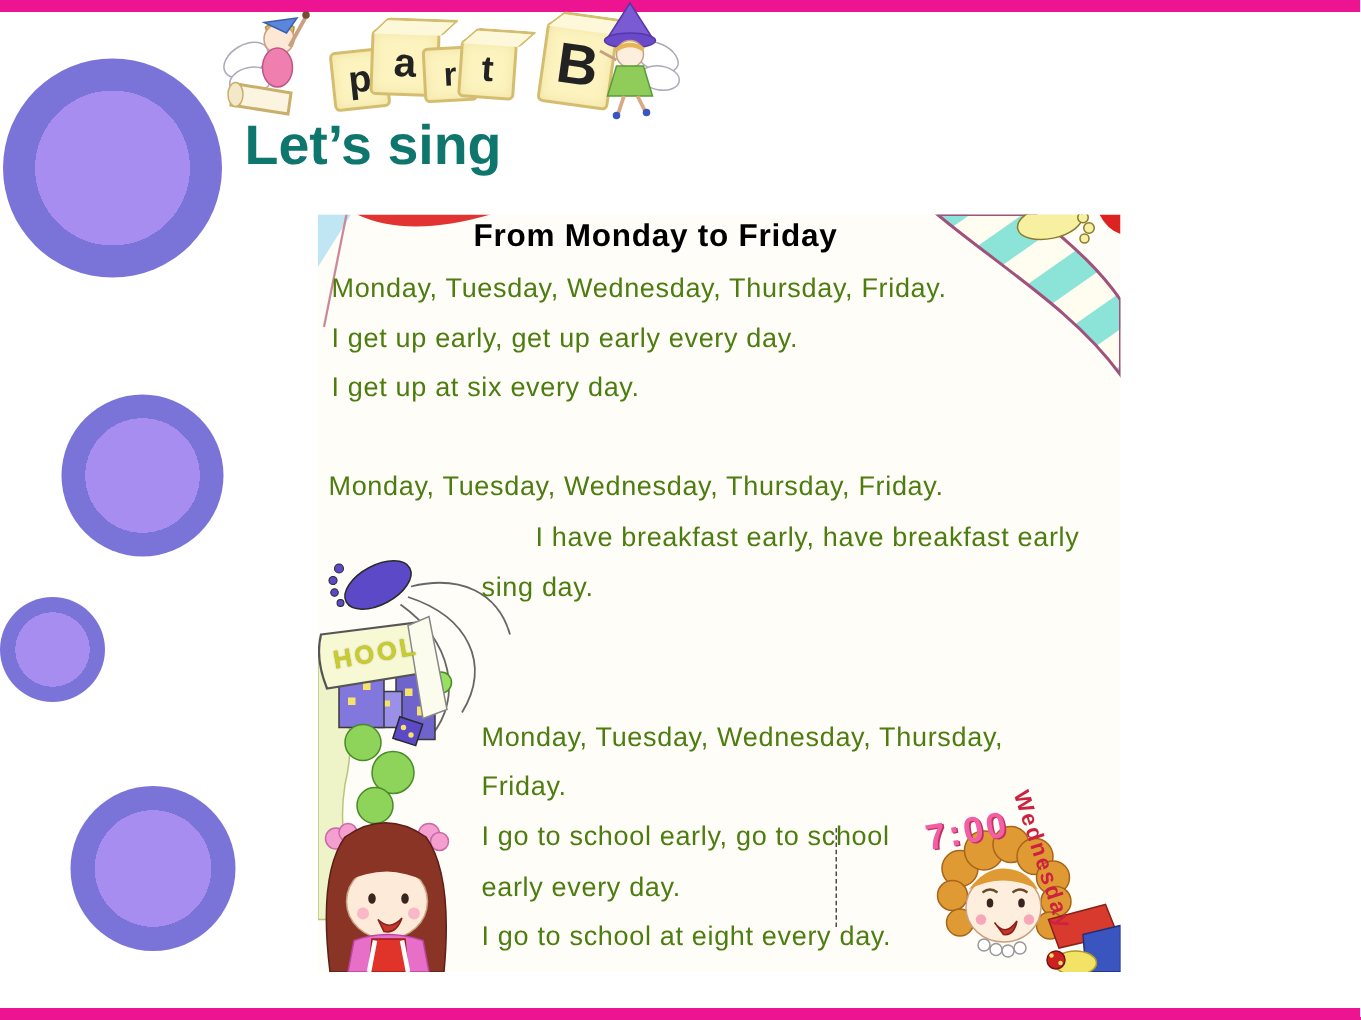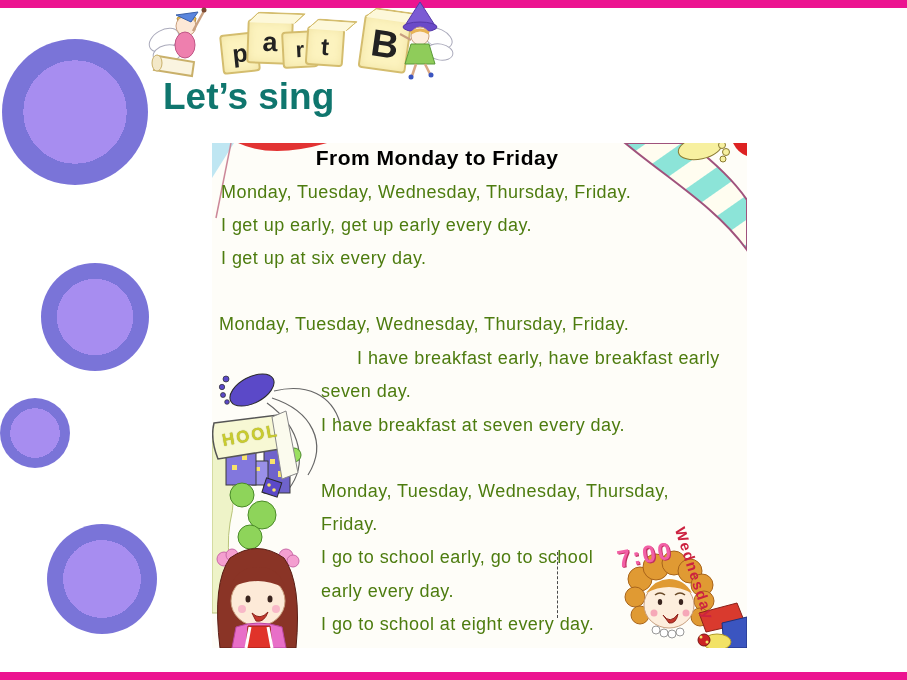--- a/index.html
+++ b/index.html
@@ -240,22 +240,21 @@
     </svg>
 
     <div class="sheet-title">From Monday to Friday</div>
 
     <div class="line v1l1">Monday, Tuesday, Wednesday, Thursday, Friday.</div>
     <div class="line v1l2">I get up early, get up early every day.</div>
     <div class="line v1l3">I get up at six every day.</div>
 
     <div class="line v2l1">Monday, Tuesday, Wednesday, Thursday, Friday.</div>
     <div class="line v2l2">I have breakfast early, have breakfast early</div>
-    <div class="line v2l3">seven day.</div>
-    <div class="line v2l4">I have breakfast at seven every day.</div>
+    <div class="line v2l3">sing day.</div>
 
     <div class="line v3l1">Monday, Tuesday, Wednesday, Thursday,</div>
     <div class="line v3l2">Friday.</div>
     <div class="line v3l3">I go to school early, go to school</div>
     <div class="line v3l4">early every day.</div>
     <div class="line v3l5">I go to school at eight every day.</div>
 
     <div class="crease"></div>
 
     <span class="sign-label">HOOL</span>

